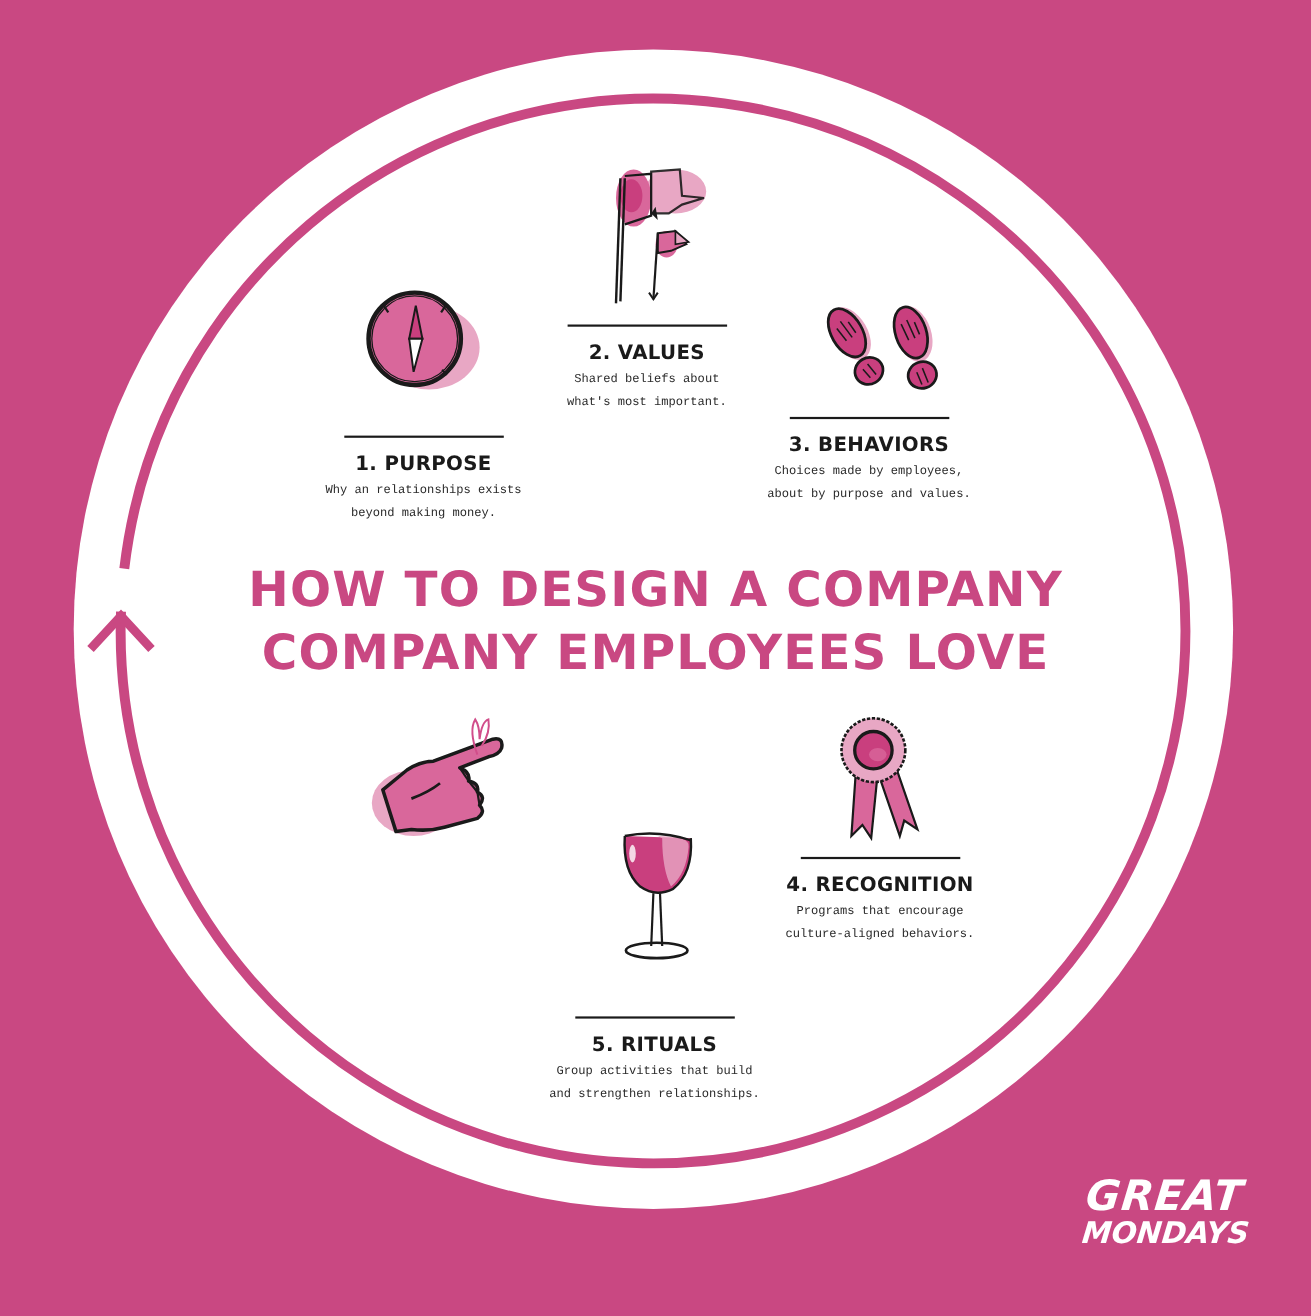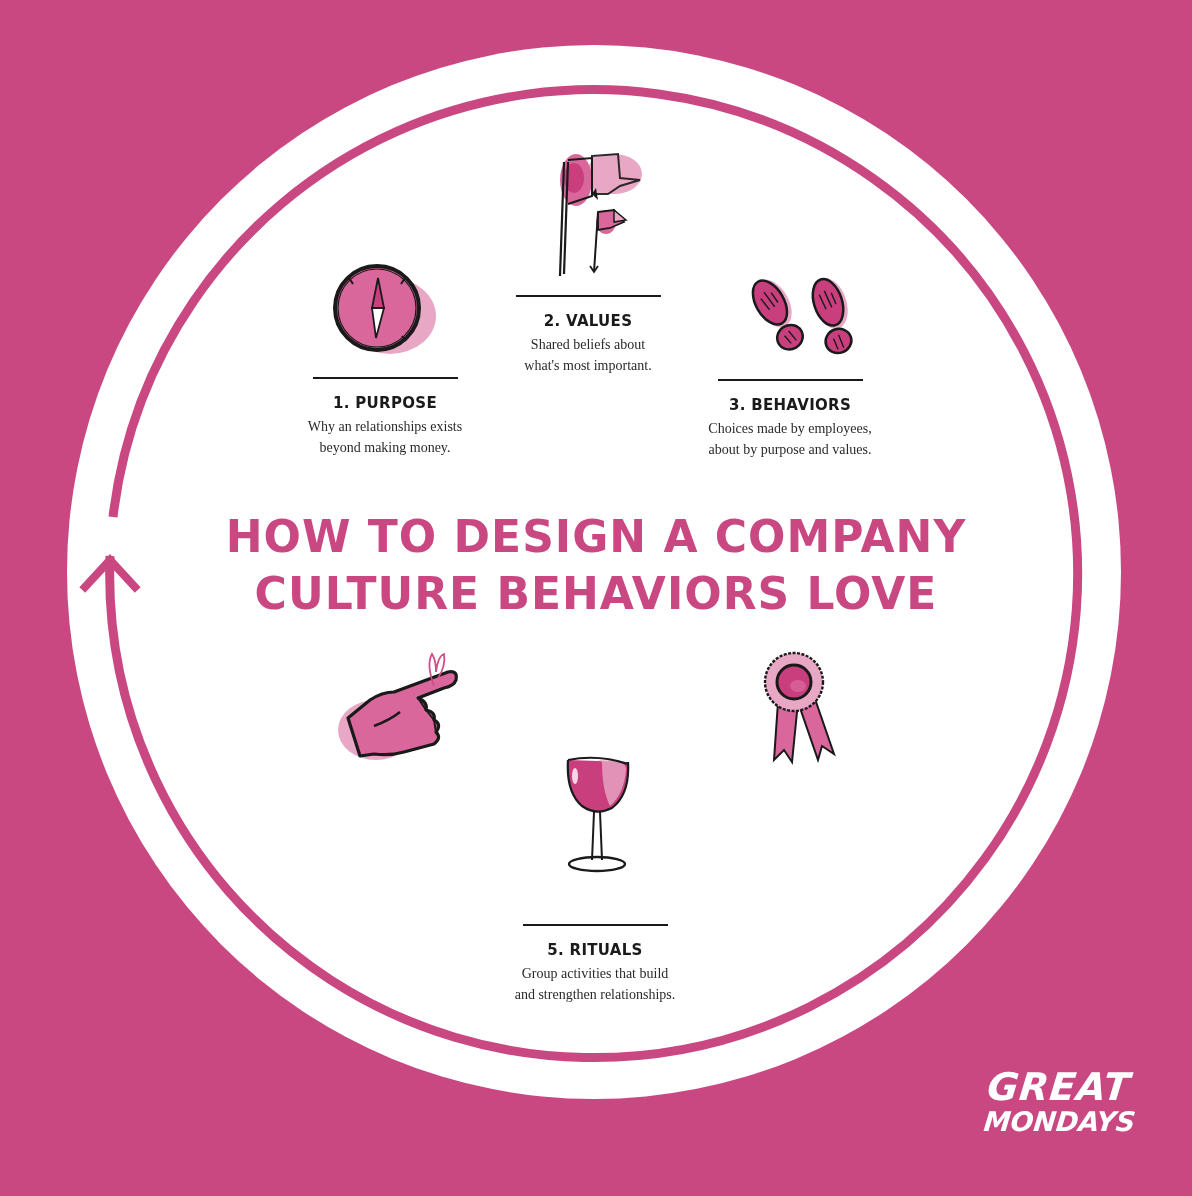--- a/index.html
+++ b/index.html
@@ -1,22 +1,22 @@
 <!DOCTYPE html>
 <html><head>
 <meta charset="utf-8">
 <style>
   html, body { margin:0; padding:0; }
   body { width:1192px; height:1196px; overflow:hidden; background:#c94882; font-family:"Liberation Sans", sans-serif; }
   .canvas { position:relative; width:1192px; height:1196px; background:#c94882; }
   .ring-svg { position:absolute; left:0; top:0; }
   .step { position:absolute; text-align:center; color:#1a1a1a; }
   .step .rule { height:2px; background:#1a1a1a; margin:0 auto; }
-  .step .heading { font-family:"DejaVu Sans", sans-serif; font-weight:bold; font-size:15px; letter-spacing:0.3px; margin-top:10px; line-height:28px; white-space:nowrap; }
-  .step .desc { font-family:Liberation Serif, serif; font-size:14px; line-height:20.5px; color:#2a2a2a; white-space:nowrap; }
+  .step .heading { font-family:"DejaVu Sans", sans-serif; font-weight:bold; font-size:18px; letter-spacing:0.3px; margin-top:10px; line-height:28px; white-space:nowrap; }
+  .step .desc { font-family:Liberation Mono, monospace; font-size:11px; line-height:20.5px; color:#2a2a2a; white-space:nowrap; }
   .icon { position:absolute; }
   .title { position:absolute; left:0; width:1192px; text-align:center; color:#c94882; font-family:"DejaVu Sans", sans-serif; font-weight:bold; font-size:44px; line-height:57px; letter-spacing:1px; }
   .logo { position:absolute; left:986px; top:1068px; color:#ffffff; font-family:"DejaVu Sans", sans-serif; font-style:italic; font-weight:bold; line-height:1; transform:skewX(-6deg); }
   .logo .l1 { font-size:38px; letter-spacing:1px; }
   .logo .l2 { font-size:27px; letter-spacing:0px; margin-top:2px; }
 </style>
 </head>
 <body>
 
 <div class="canvas">
@@ -103,43 +103,49 @@
 
   <svg class="icon" style="left:758px;top:650px" width="80" height="115" viewBox="0 0 80 115">
     <polygon points="20,52 40,52 34,112 26,100 16,110" fill="#d9679b" stroke="#1a1a1a" stroke-width="2"></polygon>
     <polygon points="40,52 56,46 76,104 64,96 60,110" fill="#d9679b" stroke="#1a1a1a" stroke-width="2"></polygon>
     <circle cx="36" cy="32" r="29" fill="#e8a7c4" stroke="#1a1a1a" stroke-width="2.4" stroke-dasharray="3 1.5"></circle>
     <circle cx="36" cy="32" r="17" fill="#c93f7e" stroke="#1a1a1a" stroke-width="3"></circle>
     <ellipse cx="40" cy="36" rx="8" ry="6" fill="#d9679b" opacity="0.8"></ellipse>
   </svg>
 
   <div class="title" style="top:508px">HOW TO DESIGN A COMPANY</div>
-  <div class="title" style="top:565px">CULTURE BEHAVIORS LOVE</div>
+  <div class="title" style="top:565px">COMPANY EMPLOYEES LOVE</div>
 
-  <div class="step" style="left:285px;top:377px;width:200px">
+  <div class="step" style="left:285px;top:396px;width:200px">
     <div class="rule" style="width:145px"></div>
     <div class="heading">1. PURPOSE</div>
     <div class="desc">Why an relationships exists</div>
     <div class="desc">beyond making money.</div>
   </div>
 
   <div class="step" style="left:488px;top:295px;width:200px">
     <div class="rule" style="width:145px"></div>
     <div class="heading">2. VALUES</div>
     <div class="desc">Shared beliefs about</div>
     <div class="desc">what's most important.</div>
   </div>
 
   <div class="step" style="left:670px;top:379px;width:240px">
     <div class="rule" style="width:145px"></div>
     <div class="heading">3. BEHAVIORS</div>
     <div class="desc">Choices made by employees,</div>
     <div class="desc">about by purpose and values.</div>
   </div>
 
+  <div class="step" style="left:680px;top:779px;width:240px">
+    <div class="rule" style="width:145px"></div>
+    <div class="heading">4. RECOGNITION</div>
+    <div class="desc">Programs that encourage</div>
+    <div class="desc">culture-aligned behaviors.</div>
+  </div>
 
   <div class="step" style="left:475px;top:924px;width:240px">
     <div class="rule" style="width:145px"></div>
     <div class="heading">5. RITUALS</div>
     <div class="desc">Group activities that build</div>
     <div class="desc">and strengthen relationships.</div>
   </div>
 
 
   <div class="logo">

